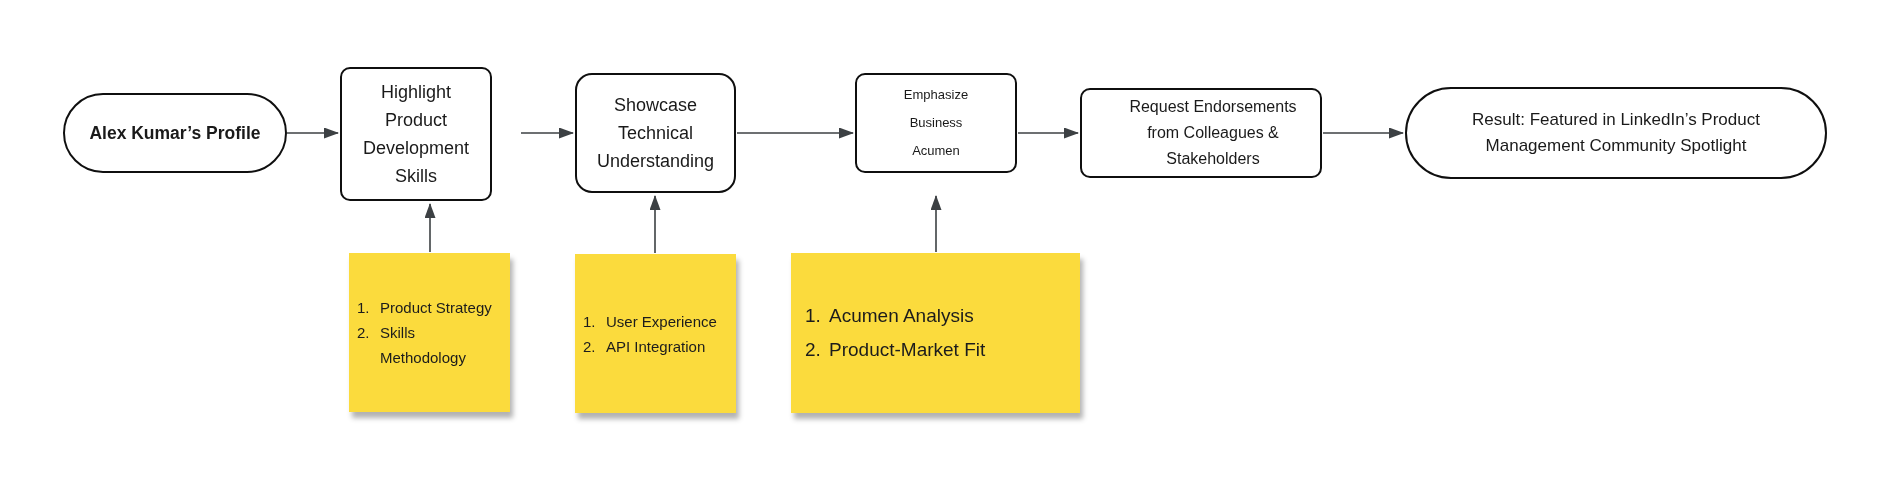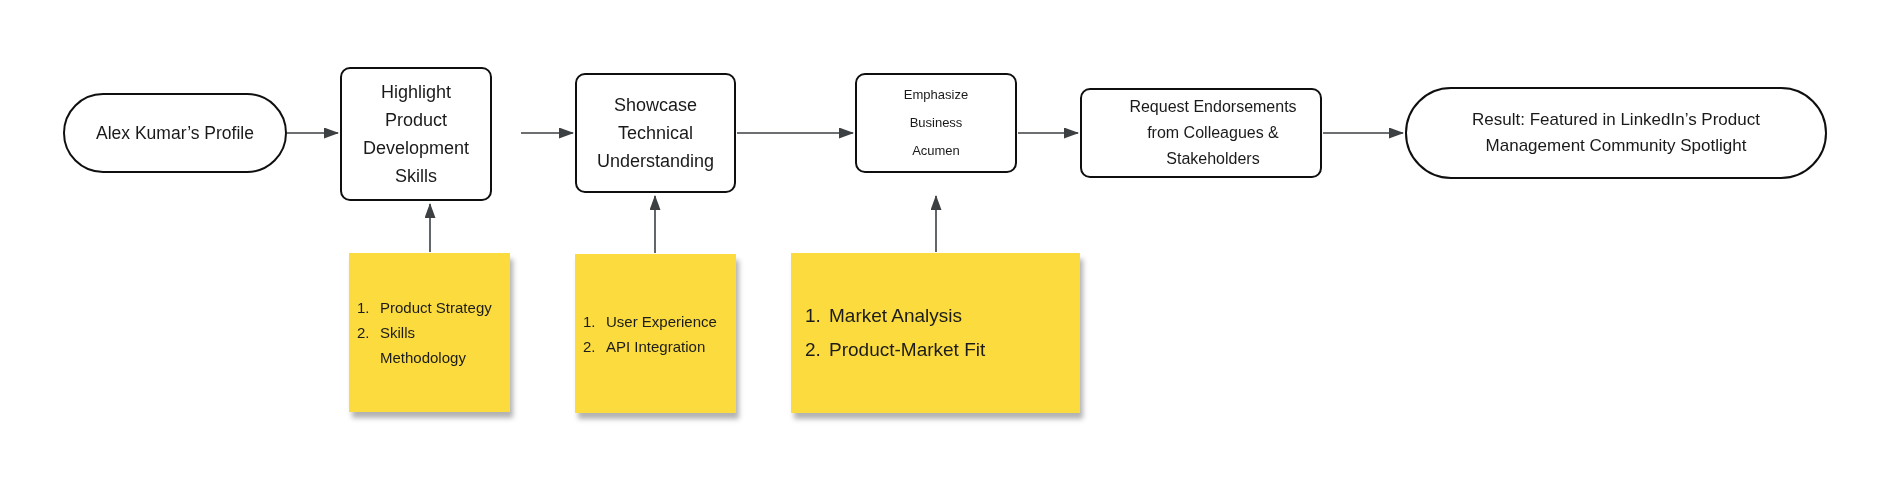--- a/index.html
+++ b/index.html
@@ -30,23 +30,23 @@
     color: #1a1a1a;
     display: flex;
     align-items: center;
     justify-content: center;
     text-align: center;
     white-space: pre-line;
   }
   .rect { border-radius: 10px; }
   .pill { border-radius: 999px; }
 
-  .node-start   { left: 63px;   top: 93px; width: 224px; height: 80px;  font-size: 17.5px; line-height: 24px; }
+  .node-start   { left: 63px;   top: 93px; width: 224px; height: 80px;  font-size: 17.5px; line-height: 24px; font-weight: bold; }
   .node-step1   { left: 340px;  top: 67px; width: 152px; height: 134px; font-size: 18px;   line-height: 28px; }
-  .node-step2   { left: 575px;  top: 73px; width: 161px; height: 120px; font-size: 18px;   line-height: 28px; }
+  .node-step2   { left: 575px;  top: 73px; width: 161px; height: 120px; font-size: 18px;   line-height: 28px; border-radius: 17px; }
   .node-step3   { left: 855px;  top: 73px; width: 162px; height: 100px; font-size: 13px;   line-height: 28px; }
   .node-step4   { left: 1080px; top: 88px; width: 242px; height: 90px;  font-size: 16px;   line-height: 26px; padding-left: 24px; }
   .node-result  { left: 1405px; top: 87px; width: 422px; height: 92px;  font-size: 17px;   line-height: 26px; }
 
   .sticky {
     position: absolute;
     box-sizing: border-box;
     background: #FBDB3D;
     box-shadow: 3px 6px 5px rgba(0,0,0,0.30);
     color: #1c1c1c;
@@ -138,21 +138,21 @@
     </div>
     <div class="note-item">
       <span class="note-num">2.</span>
       <span class="note-text">API Integration</span>
     </div>
   </div>
 
   <div class="sticky sticky-3">
     <div class="note-item">
       <span class="note-num">1.</span>
-      <span class="note-text">Market Analysis</span>
+      <span class="note-text">Acumen Analysis</span>
     </div>
     <div class="note-item">
       <span class="note-num">2.</span>
       <span class="note-text">Product-Market Fit</span>
     </div>
   </div>
 
 </div>
 
 </body></html>

